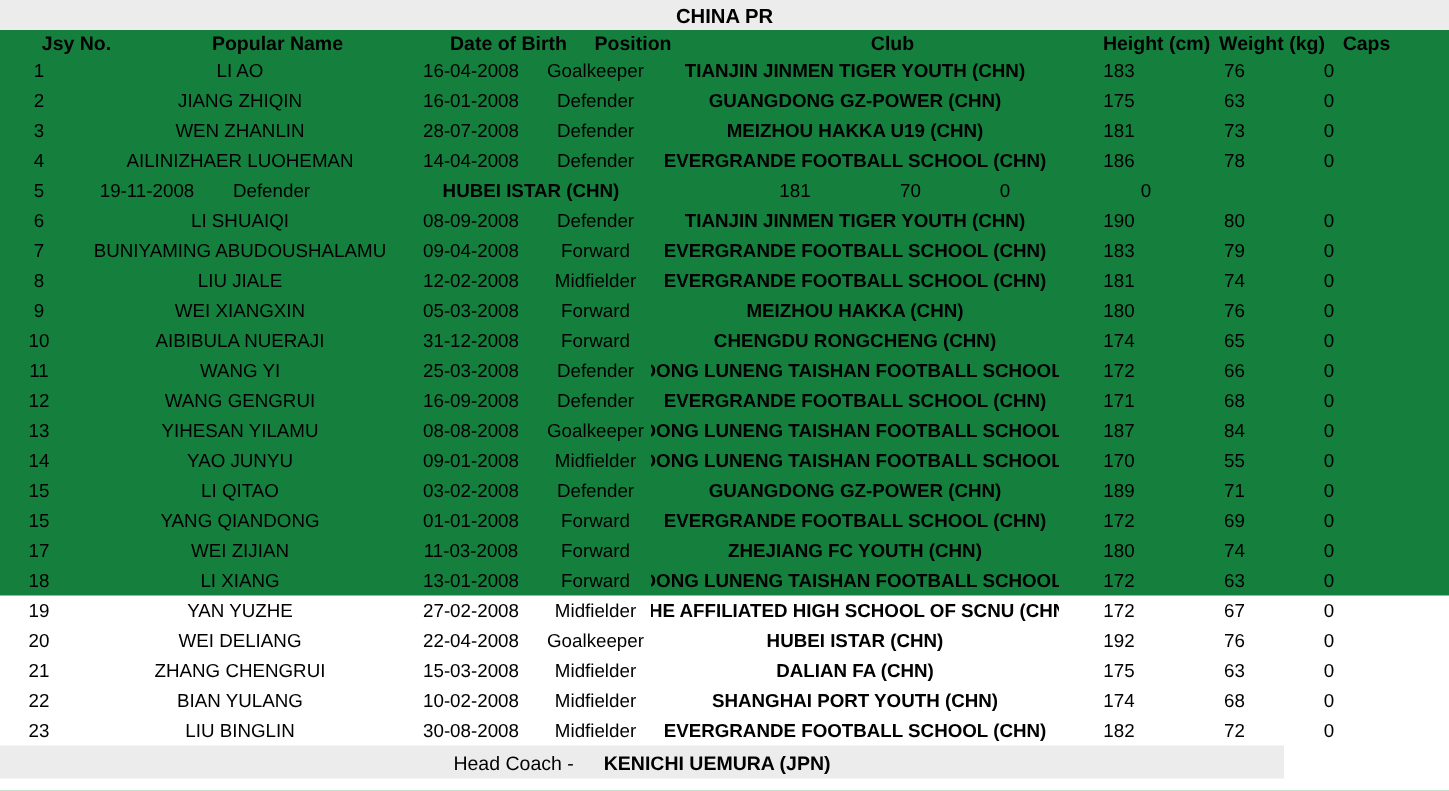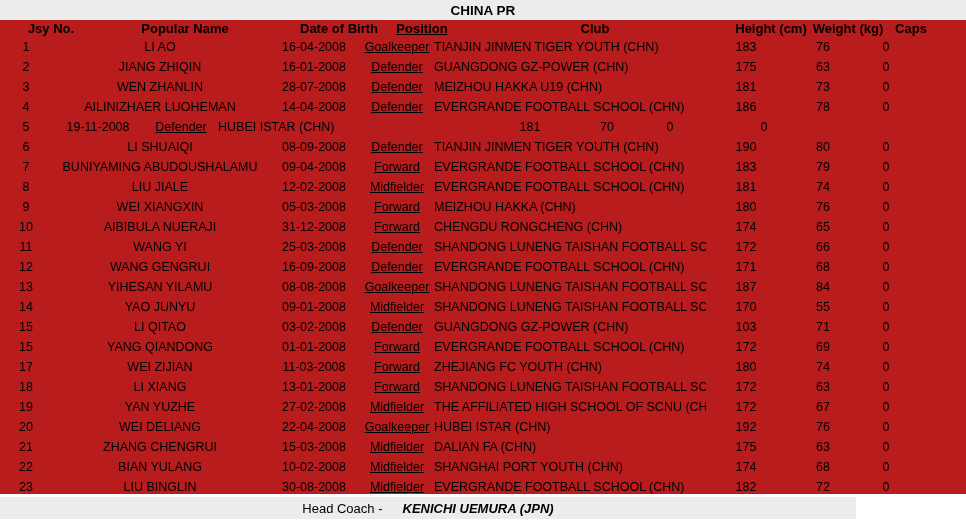--- a/index.html
+++ b/index.html
@@ -3,21 +3,21 @@
 <meta charset="utf-8">
 <style>
   html, body {
     margin: 0; padding: 0;
     background: #ffffff;
     width: 966px; height: 527px;
     overflow: hidden;
     font-family: "Liberation Sans", "DejaVu Sans", sans-serif;
     color: #000000;
   }
-  .sheet { width: 966px; height: 494px; background: #b91c1c; }
+  .sheet { width: 966px; height: 397px; background: #15803d; }
 
   .title-band {
     width: 966px; height: 20px;
     background: #ececec;
     display: flex; align-items: center; justify-content: center;
     font-weight: bold; font-size: 13.5px;
   }
 
   .header-row {
     display: flex; height: 17px; align-items: center;
@@ -27,41 +27,42 @@
     display: flex; height: 20px; align-items: center;
     font-size: 12.5px;
   }
   .cell {
     text-align: center; white-space: nowrap;
     flex: 0 0 auto;
   }
   .c-jsy    { width: 52px;  }
   .c-name   { width: 216px; }
   .c-dob    { width: 92px;  }
-  .c-pos    { width: 74px; text-decoration: underline;  }
+  .c-pos    { width: 74px;  }
   .c-club   { width: 272px; }
   .c-height { width: 80px;  }
   .c-weight { width: 74px;  }
   .c-caps   { width: 52px;  }
   .c-nt     { width: 54px; margin-left: 41px;  }
 
   
   .row .c-club {
-    display: flex; justify-content: flex-start; align-items: center;
+    display: flex; justify-content: center; align-items: center;
     overflow: hidden;
+    font-weight: bold;
   }
   .row .c-club .club-text { flex: 0 0 auto; white-space: nowrap; }
 
   .footer-band {
     width: 856px; height: 22px;
     background: #ececec;
     display: flex; align-items: center; justify-content: center;
     font-size: 13px;
   }
-  .footer-band .coach-name { font-weight: bold; margin-left: 20px; font-style: italic; }
+  .footer-band .coach-name { font-weight: bold; margin-left: 20px; }
 </style>
 </head>
 <body>
 
 <div class="sheet">
 
   <div class="title-band">CHINA PR</div>
 
   <div class="header-row">
     <div class="cell c-jsy">Jsy No.</div>
@@ -272,21 +273,21 @@
   </div>
 
   <div class="row">
     <div class="cell c-jsy">15</div>
     <div class="cell c-name">LI QITAO</div>
     <div class="cell c-dob">03-02-2008</div>
     <div class="cell c-pos">Defender</div>
     <div class="cell c-club">
       <span class="club-text">GUANGDONG GZ-POWER (CHN)</span>
     </div>
-    <div class="cell c-height">103</div>
+    <div class="cell c-height">189</div>
     <div class="cell c-weight">71</div>
     <div class="cell c-caps">0</div>
     <div class="cell c-nt">0</div>
   </div>
 
   <div class="row">
     <div class="cell c-jsy">15</div>
     <div class="cell c-name">YANG QIANDONG</div>
     <div class="cell c-dob">01-01-2008</div>
     <div class="cell c-pos">Forward</div>

